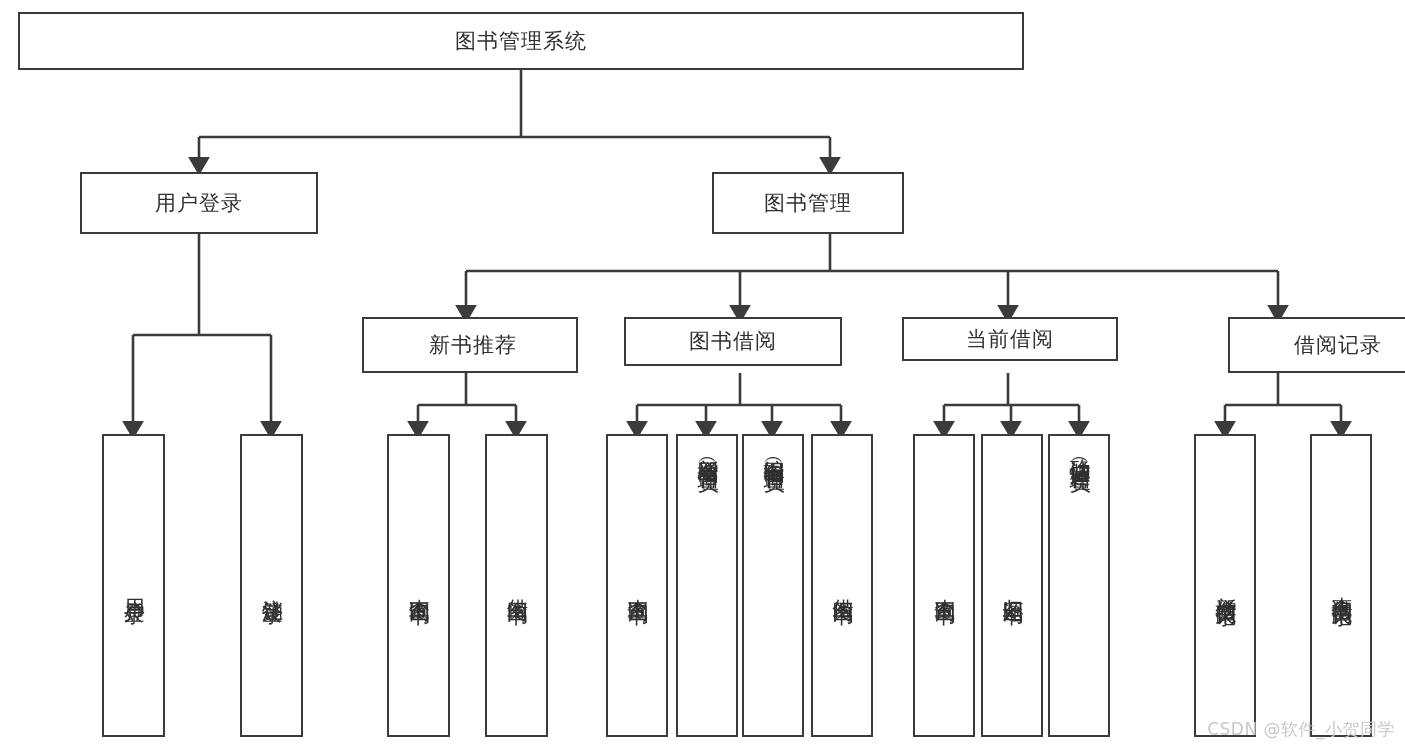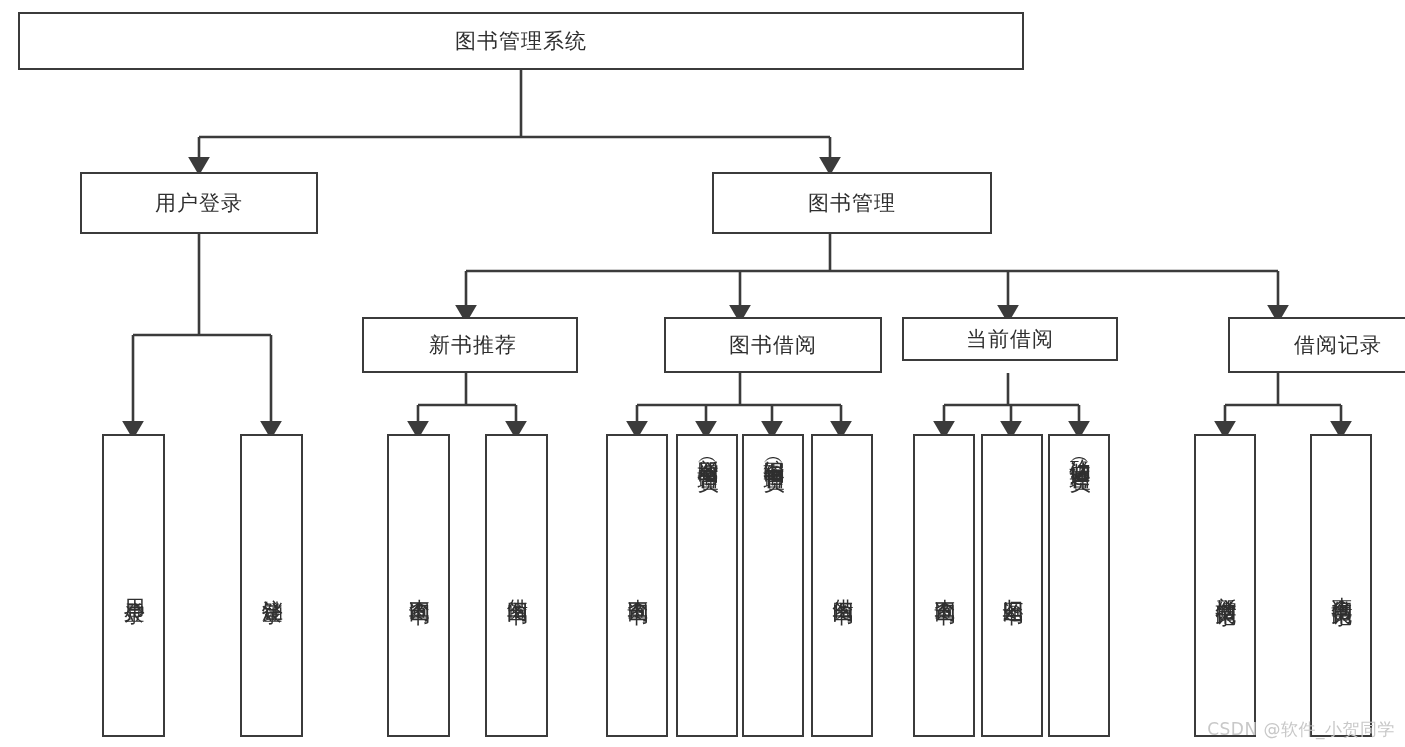--- a/index.html
+++ b/index.html
@@ -126,28 +126,28 @@
     </g>
   </svg>
 
   <div class="node horiz" style="left:18px; top:12px; width:1006px; height:58px;">
     <span class="label">图书管理系统</span>
   </div>
 
   <div class="node horiz" style="left:80px; top:172px; width:238px; height:62px;">
     <span class="label">用户登录</span>
   </div>
-  <div class="node horiz" style="left:712px; top:172px; width:280px; height:62px;">
+  <div class="node horiz" style="left:712px; top:172px; width:192px; height:62px;">
     <span class="label">图书管理</span>
   </div>
 
   <div class="node horiz" style="left:362px; top:317px; width:216px; height:56px;padding-left:6px;">
     <span class="label">新书推荐</span>
   </div>
-  <div class="node horiz" style="left:664px; top:317px; width:218px; height:56px;">
+  <div class="node horiz" style="left:624px; top:317px; width:218px; height:49px;">
     <span class="label">图书借阅</span>
   </div>
   <div class="node horiz" style="left:902px; top:317px; width:216px; height:44px;">
     <span class="label">当前借阅</span>
   </div>
   <div class="node horiz" style="left:1228px; top:317px; width:220px; height:56px;">
     <span class="label">借阅记录</span>
   </div>
 
   <div class="node vert" style="left:102px; top:434px; width:63px; height:303px;">

